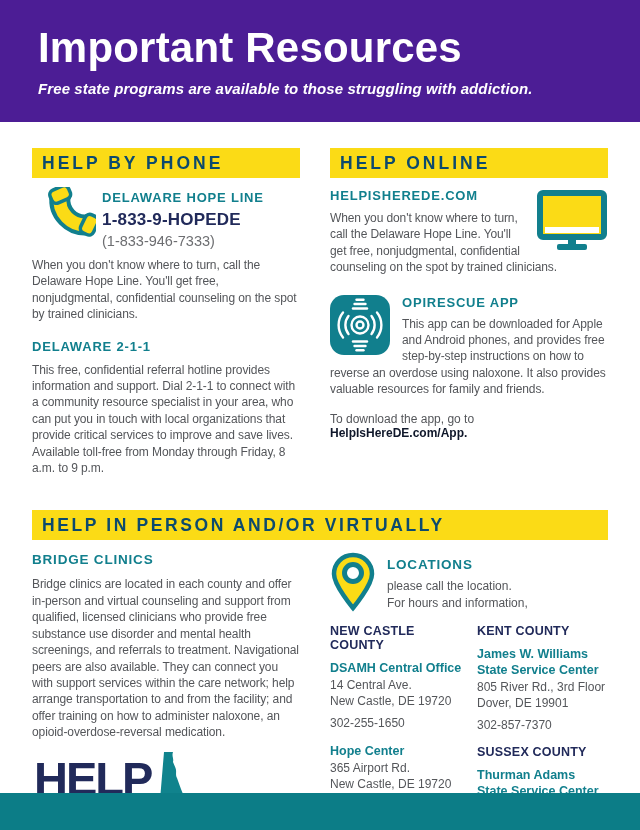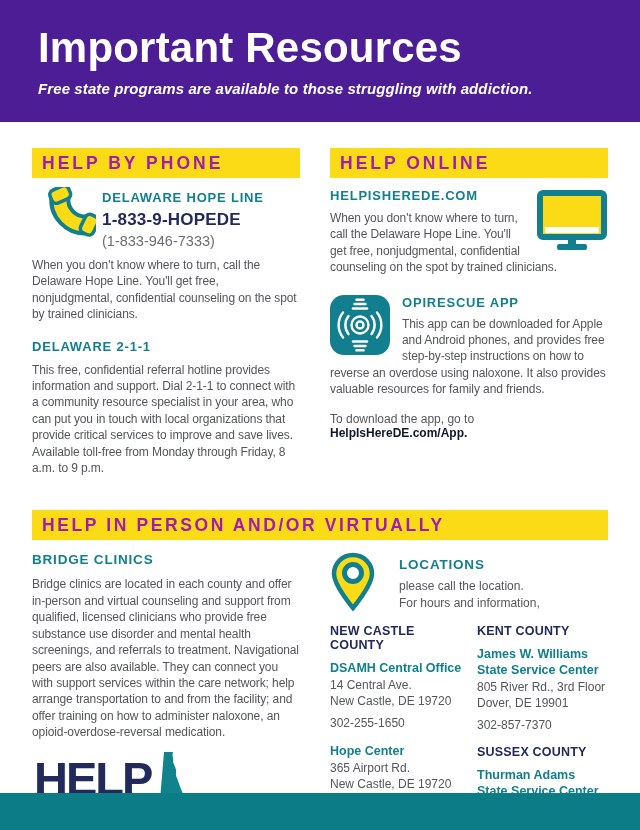--- a/index.html
+++ b/index.html
@@ -12,21 +12,21 @@
   
   .hero { height:122px; background:#4c1d95; color:#fff; padding:25px 30px 0 38px; }
   .hero-title { font-size:42px; font-weight:bold; letter-spacing:0.2px; line-height:1.1; }
   .hero-sub { font-size:15px; font-weight:bold; font-style:italic; margin-top:9px; letter-spacing:0.1px; }
   
   .content { padding:0 32px; }
   .cols { display:flex; gap:30px; margin-top:26px; }
   .col-left { width:268px; flex:none; }
   .col-right { width:278px; flex:none; }
   .banner {
-    background:#FBDB16; color:#a21caf; font-weight:bold; font-size:17.5px;
+    background:#FBDB16; color:#0c4a6e; font-weight:bold; font-size:17.5px;
     letter-spacing:3px; height:30px; line-height:30px; padding-left:10px;
     white-space:nowrap; overflow:hidden;
   }
   .banner.wide { letter-spacing:2.6px; }
   .sub-heading { color:#117F8D; font-weight:bold; font-size:13px; letter-spacing:0.8px; }
   .body-text { color:#54565A; font-size:12px; line-height:16.4px; letter-spacing:-0.1px; }
   
   .phone-row { display:flex; margin-top:9px; }
   .phone-icon-box { width:64px; height:66px; flex:none; }
   .phone-info { padding-left:6px; padding-top:3px; }
@@ -41,21 +41,21 @@
   .app-block { margin-top:19px; }
   .app-icon-float { float:left; margin-right:12px; margin-bottom:4px; }
   .app-body { margin-top:6px; }
   .download-line { margin-top:14px; color:#54565A; font-size:12px; }
   .download-link { color:#0f172a; font-weight:bold; }
   
   .person-section { margin-top:34px; }
   .person-cols { display:flex; gap:30px; margin-top:12px; }
   .bridge-heading { margin-bottom:9px; font-size:13.5px; }
   
-  .loc-row { display:flex;gap:12px; }
+  .loc-row { display:flex; }
   .pin-box { width:46px; height:60px; flex:none; }
   .loc-info { padding-left:11px; padding-top:5px; }
   .loc-heading { font-size:13.5px; }
   .loc-caption { color:#54565A; font-size:12px; line-height:16.4px; margin-top:6px; }
   .county-cols { display:flex; gap:15px; margin-top:12px; }
   .county-col { width:132px; flex:none; }
   .county-header { color:#212A5A; font-weight:bold; font-size:12.5px; letter-spacing:0.2px; margin-bottom:8px; }
   .place { margin-bottom:13px; }
   .place-name { color:#117F8D; font-weight:bold; font-size:12.5px; line-height:16px; }
   .place-addr { color:#54565A; font-size:12px; line-height:16px; margin-top:1px; }

